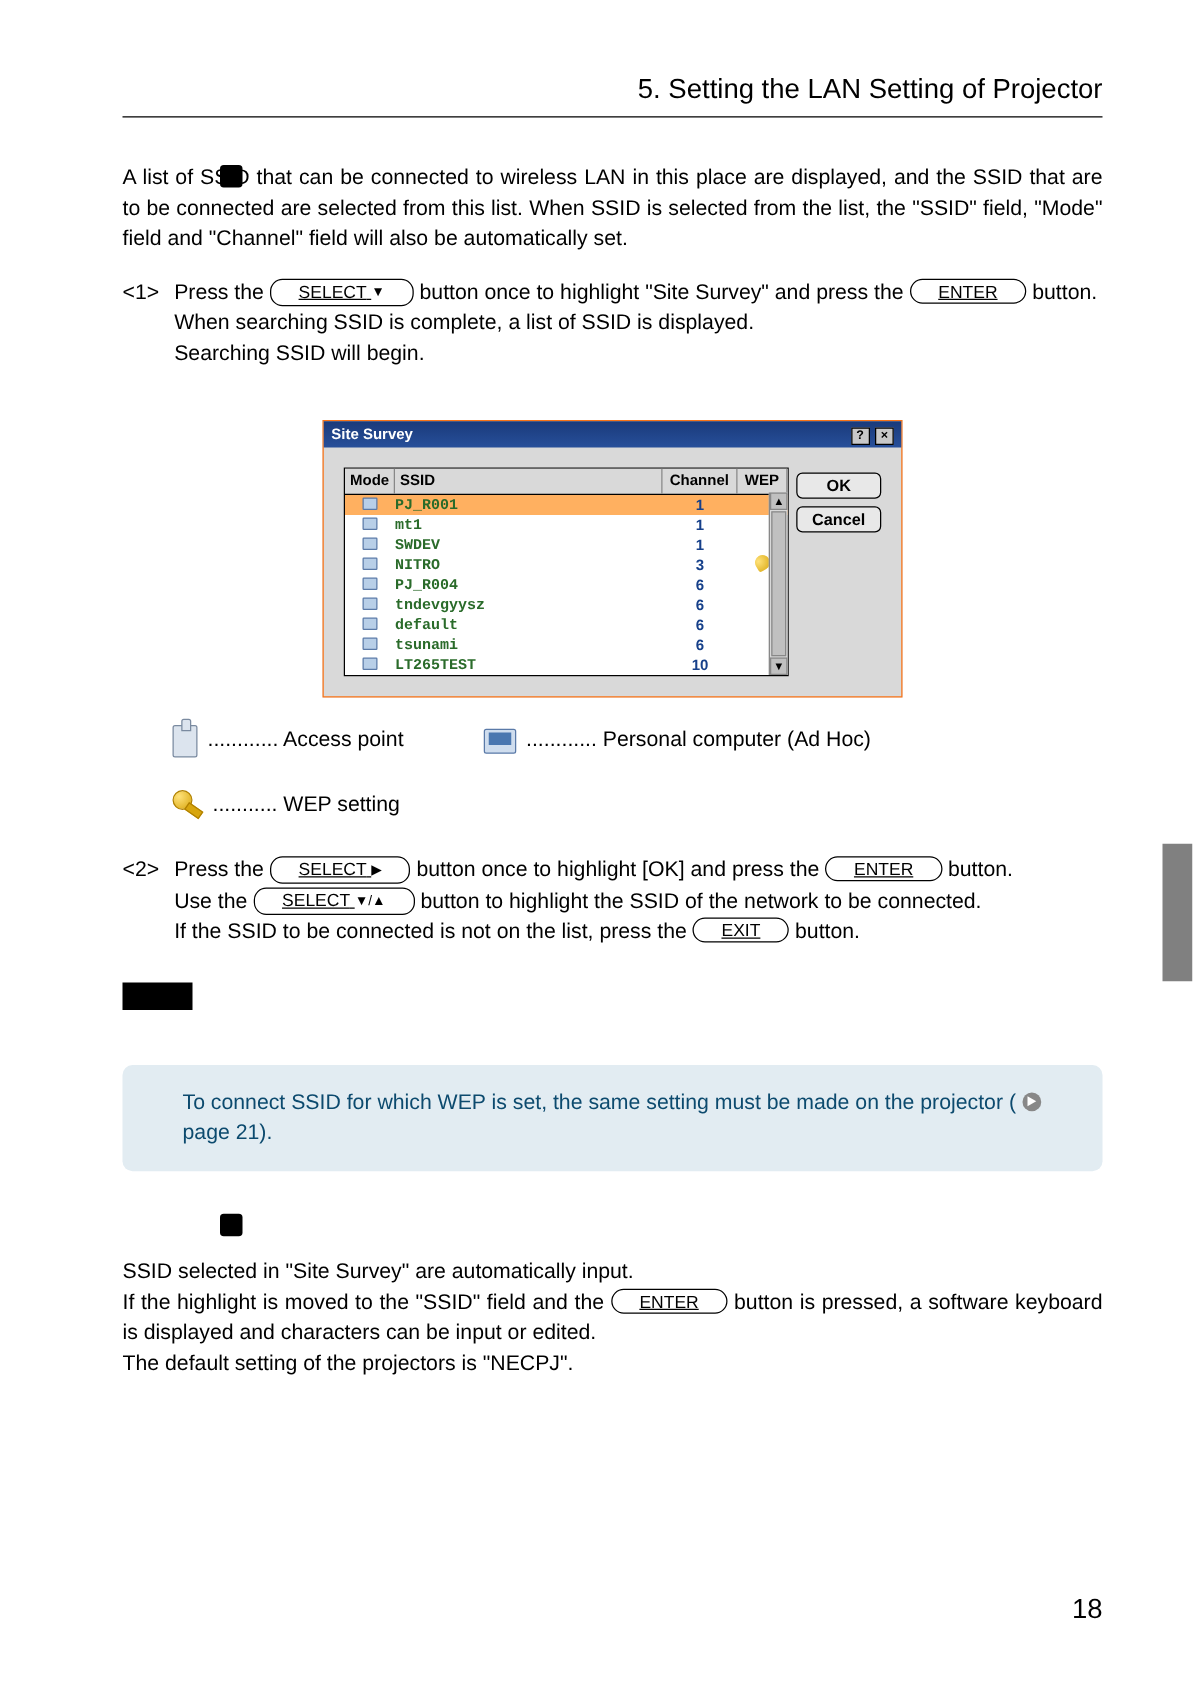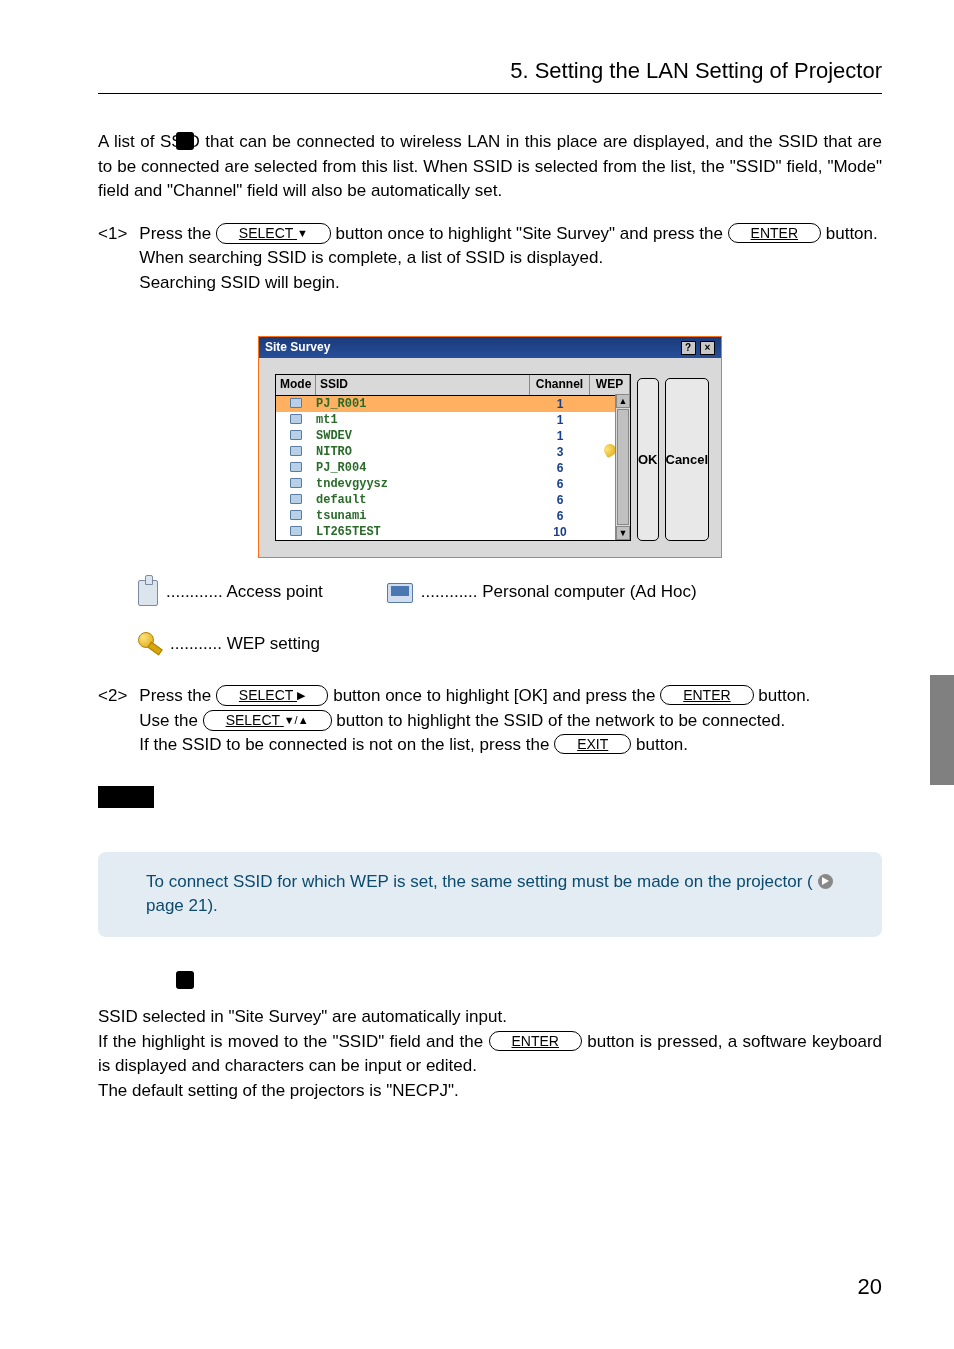--- a/index.html
+++ b/index.html
@@ -136,21 +136,21 @@
     border-radius: 50% 50% 50% 2px;
     transform: rotate(-30deg);
   }
   .ss-scroll {
     position: absolute; right: 0; top: 19px; bottom: 0; width: 15px;
     background: #d9d9d9; border-left: 1px solid #888;
     display: flex; flex-direction: column; justify-content: space-between;
   }
   .ss-scroll .arrow { height: 14px; background: #c0c0c0; border: 1px solid #888; font-size: 9px; text-align: center; line-height: 12px; }
   .ss-scroll .thumb { flex: 1; background: #c0c0c0; margin: 1px; border: 1px solid #888; }
-  .ss-buttons { width: 68px; display: flex; flex-direction: row; gap: 6px; padding-top: 4px; }
+  .ss-buttons { width: 68px; display: flex; flex-direction: column; gap: 6px; padding-top: 4px; }
   .ss-buttons button {
     background: #e8e8e8; border: 1px solid #000; border-radius: 5px;
     padding: 2px 0; font-size: 13px; font-weight: bold; cursor: pointer;
   }
   .legend {
     display: flex;
     flex-wrap: wrap;
     gap: 26px 64px;
     margin: 0 0 28px 40px;
     align-items: center;
@@ -388,13 +388,13 @@
     <div class="body-text" style="margin-bottom:0">
       <span>If the highlight is moved to the "SSID" field and the </span>
       <span class="btn-label">ENTER</span>
       <span> button is pressed, a software keyboard is displayed and characters can be input or edited.</span>
     </div>
     <div>The default setting of the projectors is "NECPJ".</div>
   </div>
 
 </div>
 
-<div class="page-num">20</div>
+<div class="page-num">18</div>
 
 </body></html>

